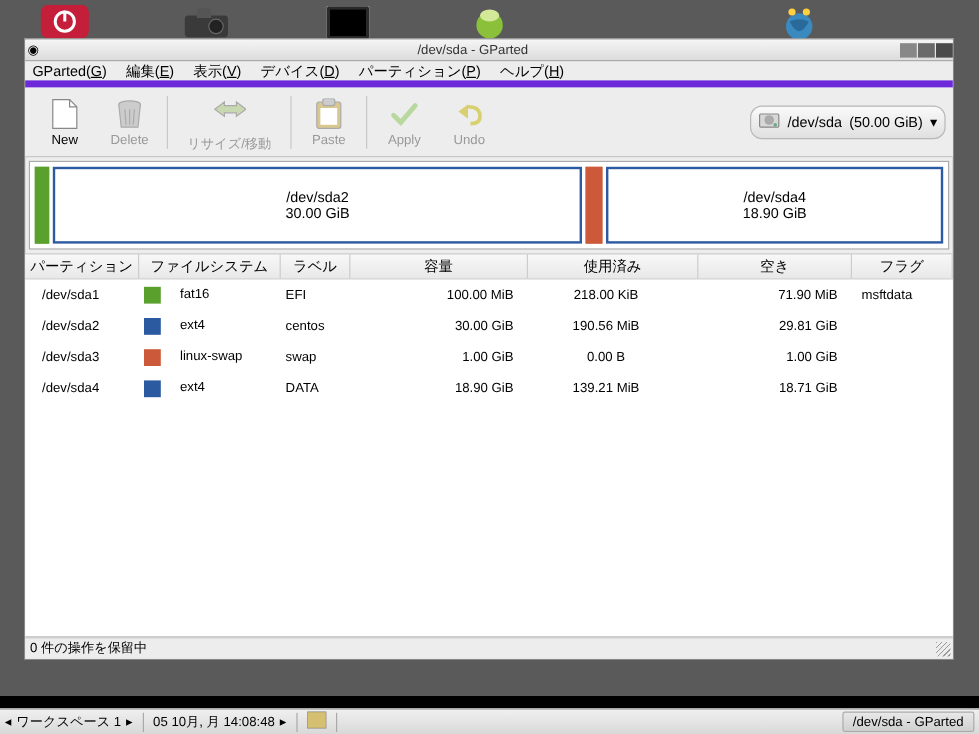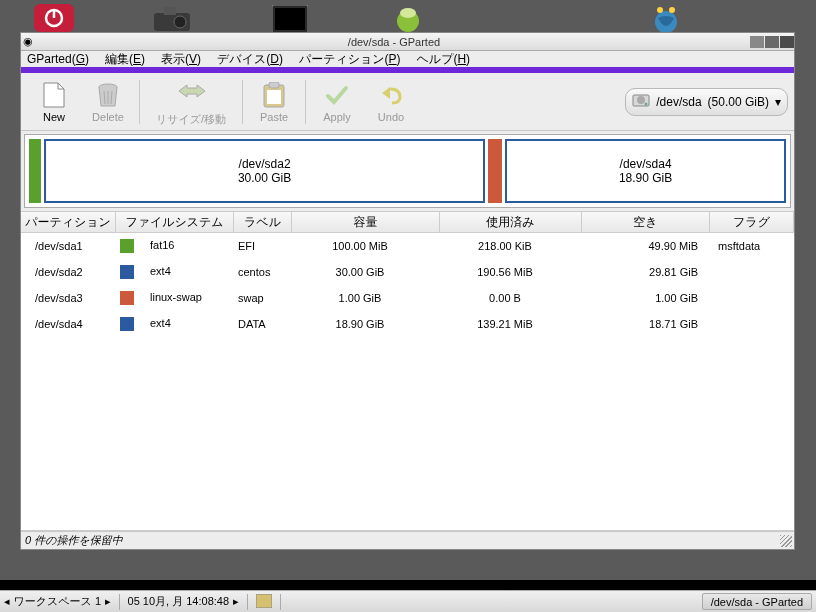--- a/index.html
+++ b/index.html
@@ -37,24 +37,24 @@
 .dslice.blue-big { border-color: #2c5aa0; flex: 30; }
 .dslice.red { border-color: #cc5a3a; width: 14px; flex-shrink: 0; background: #cc5a3a; }
 .dslice.blue-sm { border-color: #2c5aa0; flex: 19; }
 
 .gridhead { display: flex; border-top: 1px solid #ccc; border-bottom: 1px solid #ccc; background: linear-gradient(#f8f8f8,#e8e8e8); height: 22px; font-size: 12px; }
 .gh { border-right: 1px solid #ccc; display: flex; align-items: center; justify-content: center; padding: 0 4px; }
 .gh1{width:95px}.gh2{width:118px}.gh3{width:58px}.gh4{width:148px}.gh5{width:142px}.gh6{width:128px}.gh7{flex:1}
 
 .gridbody { flex: 1; background: #fff; overflow: auto; border-bottom: 1px solid #ccc; }
 .row { display: flex; height: 26px; align-items: center; font-size: 11px; }
-.c1{width:95px; padding-left:14px}.c2{width:118px; display:flex; align-items:flex-start; gap:16px; padding-left:4px}.c3{width:58px; padding-left:4px}.c4{width:148px; text-align:center; padding-right:12px}.c5{width:142px; text-align:center; padding-right:12px}.c6{width:128px; text-align:right; padding-right:12px}.c7{flex:1; padding-left:8px}
+.c1{width:95px; padding-left:14px}.c2{width:118px; display:flex; align-items:flex-start; gap:16px; padding-left:4px}.c3{width:58px; padding-left:4px}.c4{width:148px; text-align:right; padding-right:12px}.c5{width:142px; text-align:center; padding-right:12px}.c6{width:128px; text-align:right; padding-right:12px}.c7{flex:1; padding-left:8px}
 .fsbox { width: 14px; height: 14px; display: inline-block; }
 
-.statusbar { height: 18px; border-top: 1px solid #c8c8c8; background: #ededed; display: flex; align-items: center; padding: 0 4px; font-size: 11px; position: relative; font-style: italic; }
+.statusbar { height: 18px; border-top: 1px solid #c8c8c8; background: #ededed; display: flex; padding: 0 4px; font-size: 11px; position: relative; }
 .sbgrip { position: absolute; right: 2px; bottom: 2px; width: 12px; height: 12px; background: repeating-linear-gradient(135deg,#999,#999 1px,transparent 1px,transparent 3px); }
 
 .taskbar { position: absolute; bottom: 0; left: 0; width: 816px; height: 22px; background: linear-gradient(#f0f0f0,#d8d8d8); border-top: 1px solid #aaa; display: flex; align-items: center; font-size: 11px; padding: 0 4px; gap: 4px; }
 .tbsep { width: 1px; height: 16px; background: #aaa; margin: 0 4px; }
 .taskbtn { border: 1px solid #aaa; background: linear-gradient(#e8e8e8,#d0d0d0); height: 17px; padding: 0 8px; display: flex; align-items: center; border-radius: 2px; }
 </style>
 </head>
 <body>
 
 <div class="desktop">
@@ -214,21 +214,21 @@
   <div class="gridbody" id="gridbody">
       <div class="row">
         <div class="c1">/dev/sda1</div>
         <div class="c2">
           <span class="fsbox" style="background:#5aa02c"></span>
           <span>fat16</span>
         </div>
         <div class="c3">EFI</div>
         <div class="c4">100.00 MiB</div>
         <div class="c5">218.00 KiB</div>
-        <div class="c6">49.90 MiB</div>
+        <div class="c6">71.90 MiB</div>
         <div class="c7">msftdata</div>
       </div>
       <div class="row">
         <div class="c1">/dev/sda2</div>
         <div class="c2">
           <span class="fsbox" style="background:#2c5aa0"></span>
           <span>ext4</span>
         </div>
         <div class="c3">centos</div>
         <div class="c4">30.00 GiB</div>

